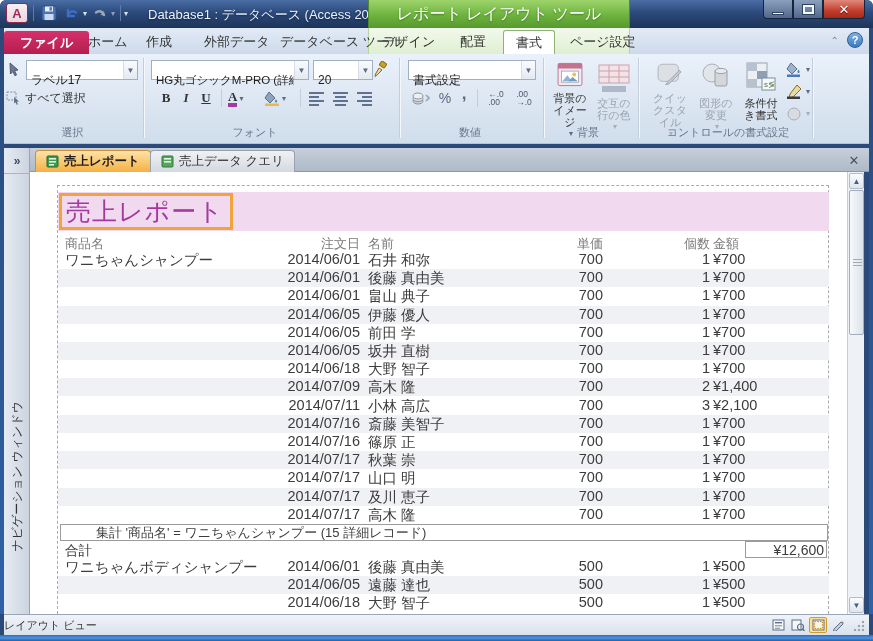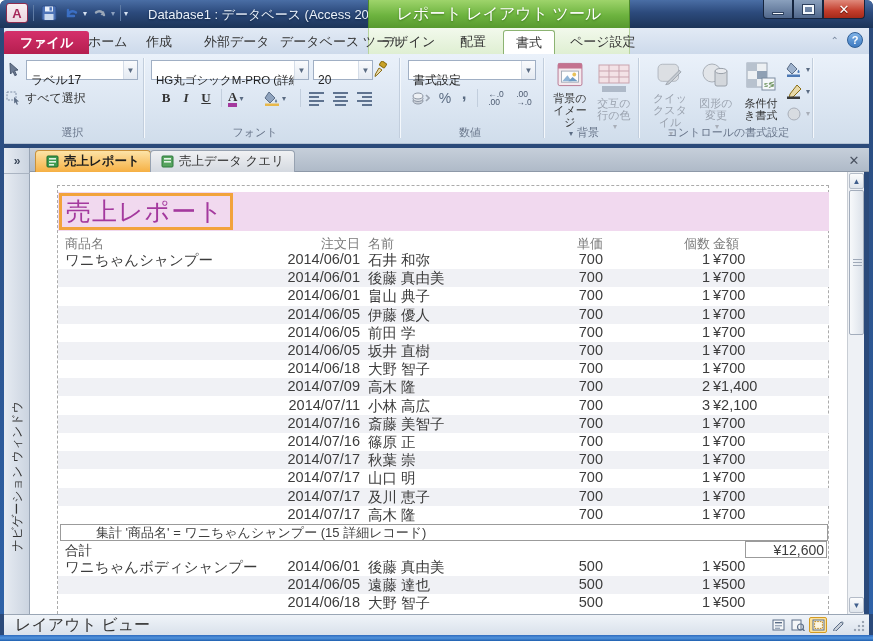--- a/index.html
+++ b/index.html
@@ -99,21 +99,21 @@
   #vscroll{position:absolute;left:847px;top:172px;width:17px;height:442px;background:#EEF1F5;border-left:1px solid #C8CDD4;}
   .sc-btn{position:absolute;left:1px;width:15px;height:16px;background:linear-gradient(180deg,#FBFCFD,#DFE5EC);border:1px solid #B4BCC8;border-radius:2px;display:flex;align-items:center;justify-content:center;color:#3F5E8C;font-size:8px;}
   #sc-up{top:1px;}
   #sc-down{bottom:1px;}
   #sc-thumb{position:absolute;left:1px;top:18px;width:15px;height:145px;background:linear-gradient(90deg,#F7F9FB,#DCE2EA);border:1px solid #A3ADBC;border-radius:2px;}
   #sc-grip{position:absolute;left:3px;top:68px;width:9px;height:8px;
     background:repeating-linear-gradient(180deg,#9FA9B8 0px,#9FA9B8 1px,transparent 1px,transparent 3px);}
 
   
   #statusbar{position:absolute;left:4px;top:614px;width:865px;height:21px;background:linear-gradient(180deg,#F0F4F9,#D9E1EB);border-top:1px solid #9AA6B5;display:flex;align-items:center;}
-  #status-text{margin-left:11px;font-size:16px;color:#333;}
+  #status-text{margin-left:0;font-size:11px;color:#333;}
   #view-icons{position:absolute;right:22px;top:2px;display:flex;gap:2px;}
   .vicon{width:18px;height:16px;border:1px solid transparent;display:flex;align-items:center;justify-content:center;}
   .vicon svg{display:block;}
   .vicon.active{background:#FCE19A;border:1px solid #D49B22;border-radius:2px;}
   #resize-grip{position:absolute;right:4px;bottom:3px;width:13px;height:13px;
     background:
       radial-gradient(circle at 11px 11px,#9AA4B2 1.3px,transparent 1.6px),
       radial-gradient(circle at 7px 11px,#9AA4B2 1.3px,transparent 1.6px),
       radial-gradient(circle at 11px 7px,#9AA4B2 1.3px,transparent 1.6px),
       radial-gradient(circle at 3px 11px,#9AA4B2 1.3px,transparent 1.6px),

